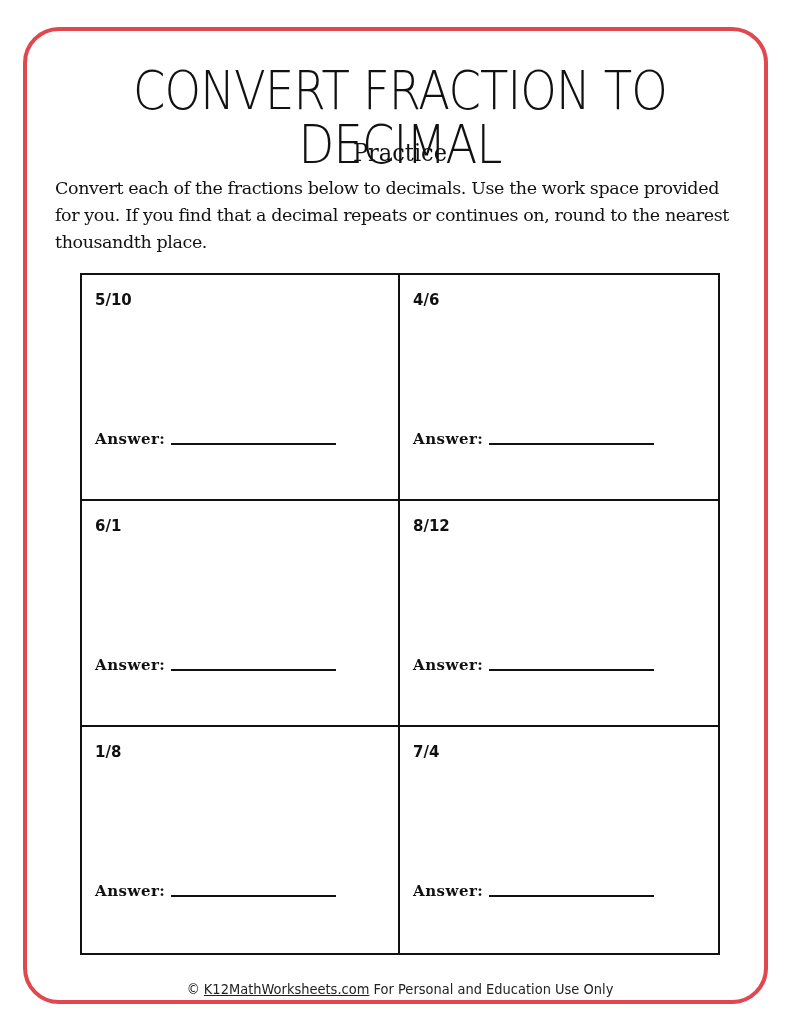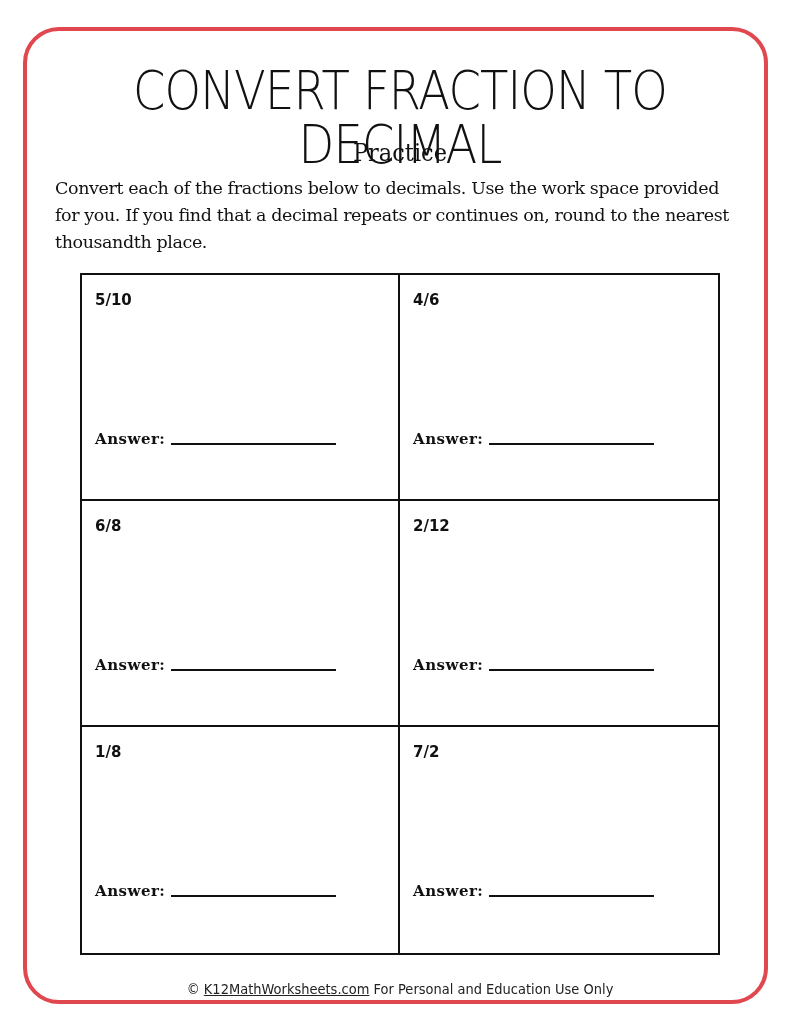--- a/index.html
+++ b/index.html
@@ -67,42 +67,42 @@
     </div>
   </div>
   <div class="cell">
     <div class="frac">4/6</div>
     <div class="answer-row">
       <span class="answer-label">Answer:</span>
       <span class="answer-line"></span>
     </div>
   </div>
   <div class="cell">
-    <div class="frac">6/8</div>
+    <div class="frac">6/1</div>
     <div class="answer-row">
       <span class="answer-label">Answer:</span>
       <span class="answer-line"></span>
     </div>
   </div>
   <div class="cell">
-    <div class="frac">2/12</div>
+    <div class="frac">8/12</div>
     <div class="answer-row">
       <span class="answer-label">Answer:</span>
       <span class="answer-line"></span>
     </div>
   </div>
   <div class="cell">
     <div class="frac">1/8</div>
     <div class="answer-row">
       <span class="answer-label">Answer:</span>
       <span class="answer-line"></span>
     </div>
   </div>
   <div class="cell">
-    <div class="frac">7/2</div>
+    <div class="frac">7/4</div>
     <div class="answer-row">
       <span class="answer-label">Answer:</span>
       <span class="answer-line"></span>
     </div>
   </div>
 </div>
 
 <div class="footer">
   <span>©</span>
   <a>K12MathWorksheets.com</a>

